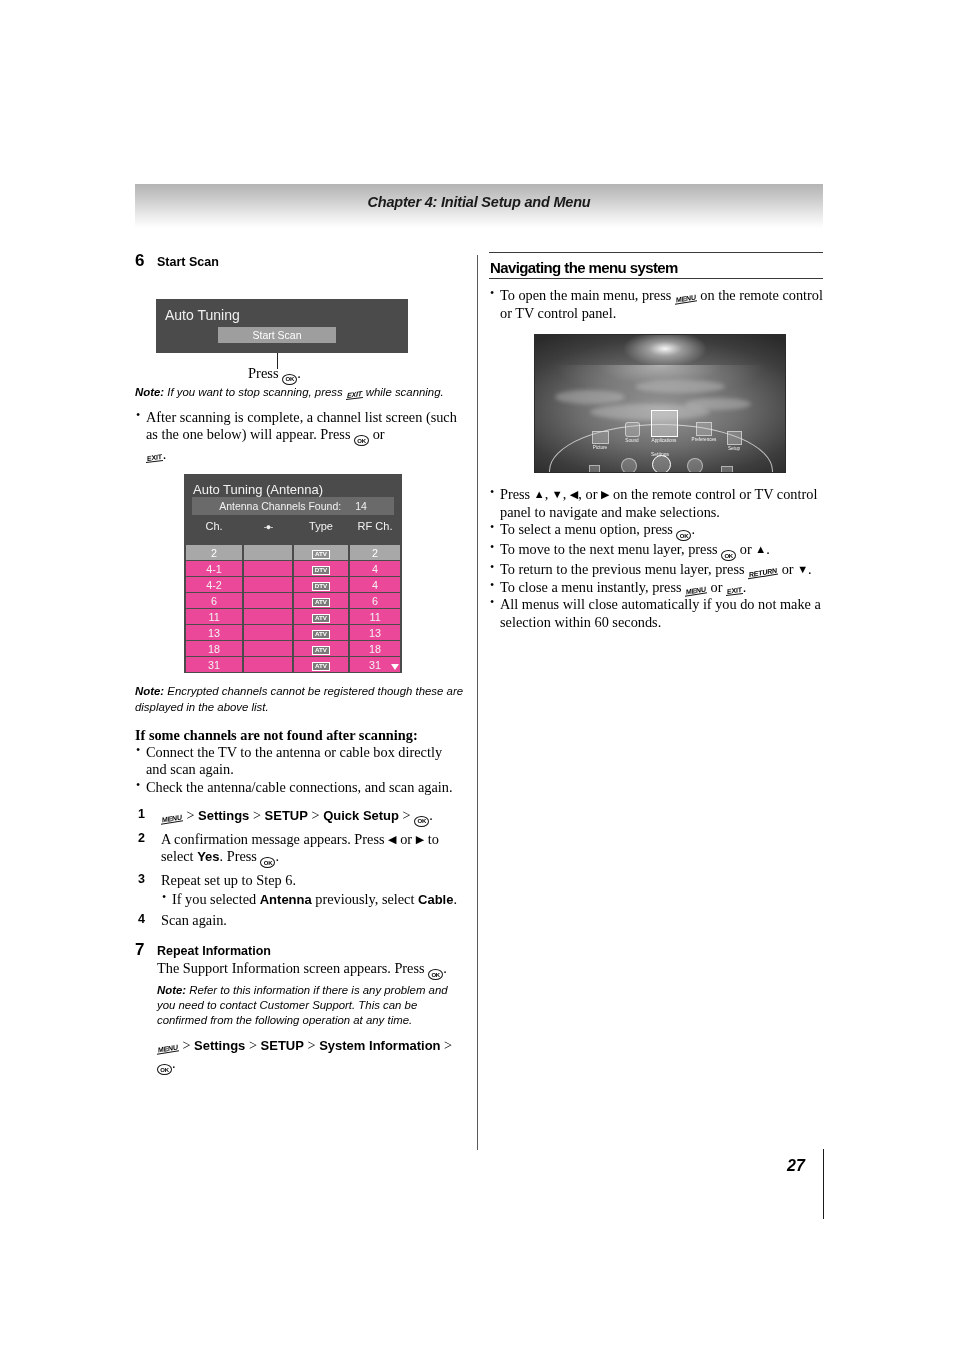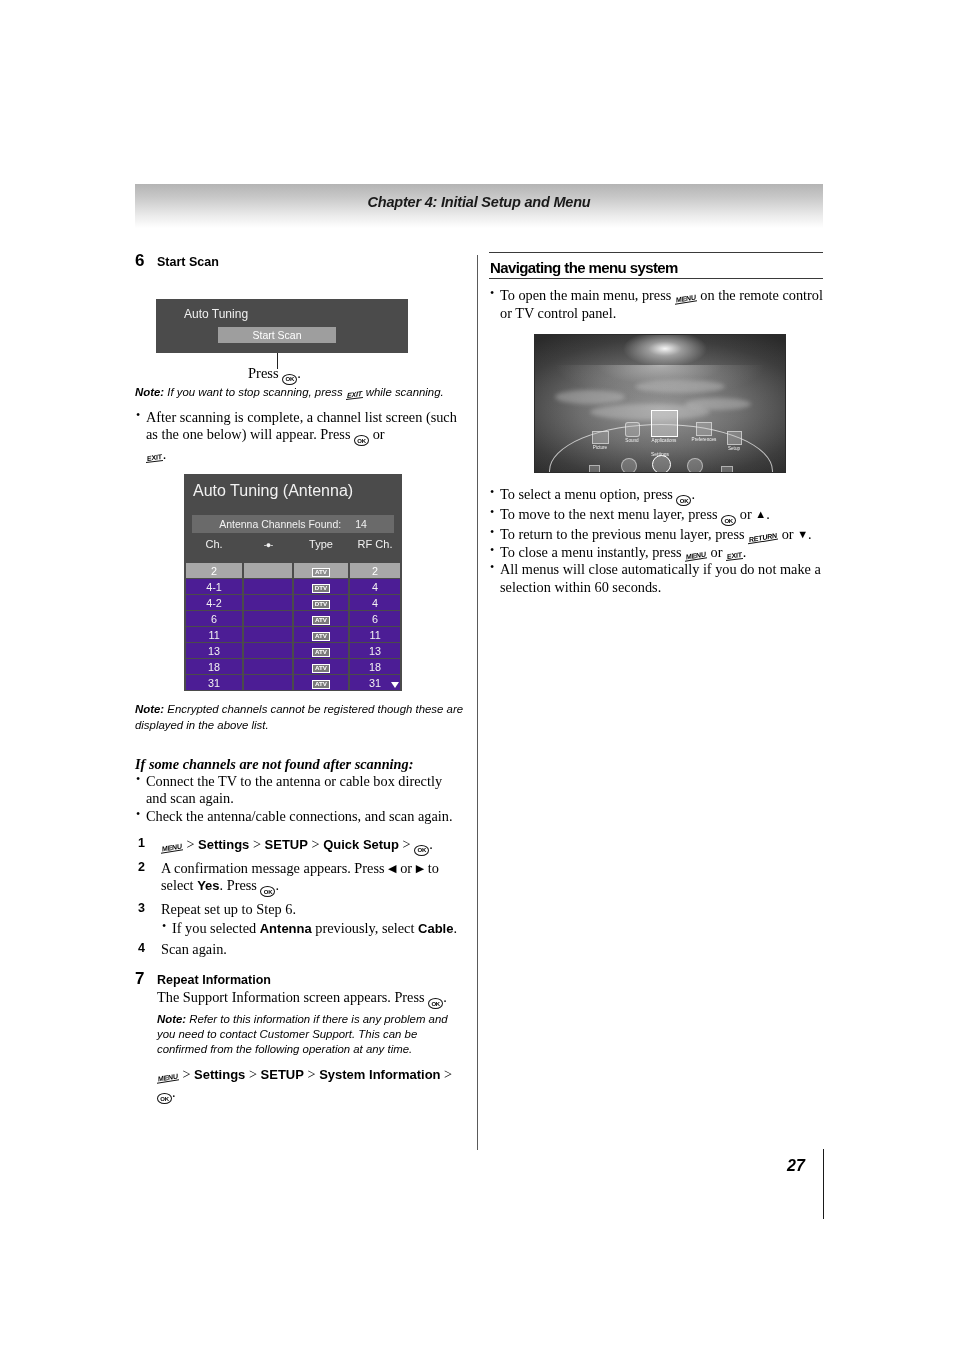--- a/index.html
+++ b/index.html
@@ -46,22 +46,22 @@
     font-weight:bold; font-size:12.5px; padding-top:3px;
   }
 
   
   .tv-dialog{
     position:absolute; left:21px; top:28px; width:252px; height:54px;
     background:#4b4b4b;
     font-family:"Liberation Sans", sans-serif;
   }
   .tv-dialog-title{
-    position:absolute; left:28px; top:8px;
-    color:#f0f0f0; font-size:12px;
+    position:absolute; left:9px; top:8px;
+    color:#f0f0f0; font-size:14px;
   }
   .start-scan-btn{
     position:absolute; left:62px; top:28px; width:118px; height:16px;
     background:#9e9e9e;
     color:#ffffff; font-size:10.5px;
     display:flex; align-items:center; justify-content:center;
   }
   .callout-line{
     position:absolute; left:142px; top:82px; width:1px; height:16px;
     background:#222;
@@ -114,32 +114,32 @@
   .bullet-list li::before{
     content:"\2022"; position:absolute; left:1px; top:-1px; font-size:12px;
   }
 
   
   .ch-table{
     position:relative; width:218px; background:#4b4b4b;
     font-family:"Liberation Sans", sans-serif; color:#f2f2f2;
     padding:6px 0 0 0;
   }
-  .ch-title{ font-size:16px; padding:2px 0 15px 9px; }
+  .ch-title{ font-size:13px; padding:2px 0 0 9px; }
   .ch-found{
     margin:0 8px 2px 8px; background:#6a6a6a;
     font-size:10.5px; text-align:center; padding:3px 0;
   }
   .ch-found .cnt{ padding-left:14px; }
   table.ch{
     width:100%; border-collapse:separate; border-spacing:2px 1px;
     font-size:10.8px; text-align:center;
   }
   table.ch th{ font-weight:normal; padding:2px 0 12px 0; font-size:11px; }
-  table.ch td{ padding:1px 0; background:#4c1d95; }
+  table.ch td{ padding:1px 0; background:#ec4899; }
   table.ch tr.sel td{ background:#a8a8a8; color:#ffffff; }
   table.ch col.c1{ width:27%; }
   table.ch col.c2{ width:23%; }
   table.ch col.c3{ width:26%; }
   table.ch col.c4{ width:24%; }
   .type-badge{
     display:inline-block; border:1.4px solid #ffffff; background:#7a7a7a;
     color:#ffffff; font-size:6.2px; font-weight:bold; letter-spacing:0px;
     padding:0.5px 2px; line-height:1.05;
   }
@@ -363,21 +363,21 @@
       </table>
       <div class="scroll-arrow"></div>
     </div>
   </div>
 
   <div class="note-block" style="margin-top:11px;">
     <span class="note-lbl">Note:</span>
     <span>Encrypted channels cannot be registered though these are displayed in the above list.</span>
   </div>
 
-  <div class="subhead" style="margin-top:23px;font-style:italic;">If some channels are not found after scanning:</div>
+  <div class="subhead" style="margin-top:12px;">If some channels are not found after scanning:</div>
   <ul class="bullet-list">
     <li>Connect the TV to the antenna or cable box directly and scan again.</li>
     <li>Check the antenna/cable connections, and scan again.</li>
   </ul>
 
   <ol class="num-list" style="margin-top:10px;">
     <li>
       <span class="n">1</span>
       <span class="ic ic-menu">MENU</span>
       <span>&gt;</span>
@@ -497,20 +497,25 @@
         <div class="lr" style="left:86px;top:1px;width:14px;height:14px;border-radius:50%;"></div>
         <div class="lr" style="left:117px;top:-2px;width:17px;height:17px;border-radius:50%;border-color:#fff;"></div>
         <div class="lr" style="left:152px;top:1px;width:14px;height:14px;border-radius:50%;"></div>
         <div class="lr" style="left:186px;top:9px;width:10px;height:8px;"></div>
       </div>
     </div>
   </div>
 
   <ul class="rbullets">
     <li>
+      <span>Press</span>
+      <span class="arr">▲</span><span>, </span><span class="arr">▼</span><span>, </span><span class="arr">◀</span><span>, or </span><span class="arr">▶</span>
+      <span>on the remote control or TV control panel to navigate and make selections.</span>
+    </li>
+    <li>
       <span>To select a menu option, press</span>
       <span class="ic ic-ok"><span>OK</span></span><span>.</span>
     </li>
     <li>
       <span>To move to the next menu layer, press</span>
       <span class="ic ic-ok"><span>OK</span></span>
       <span>or</span>
       <span class="arr">▲</span><span>.</span>
     </li>
     <li>

